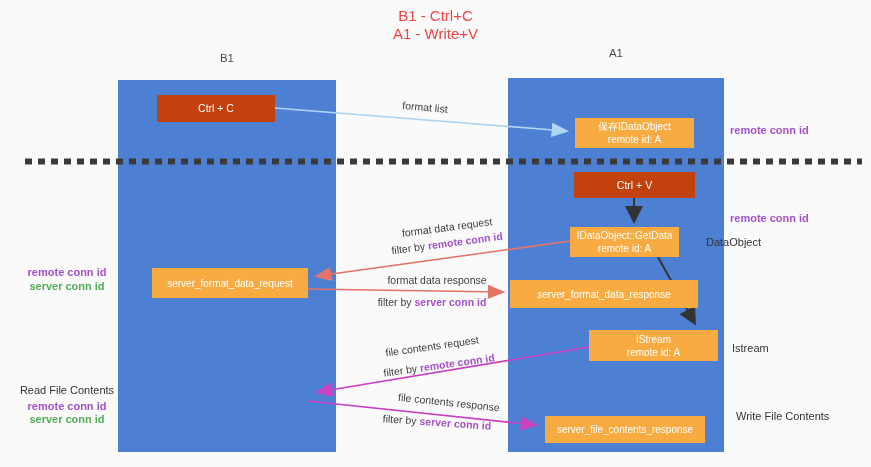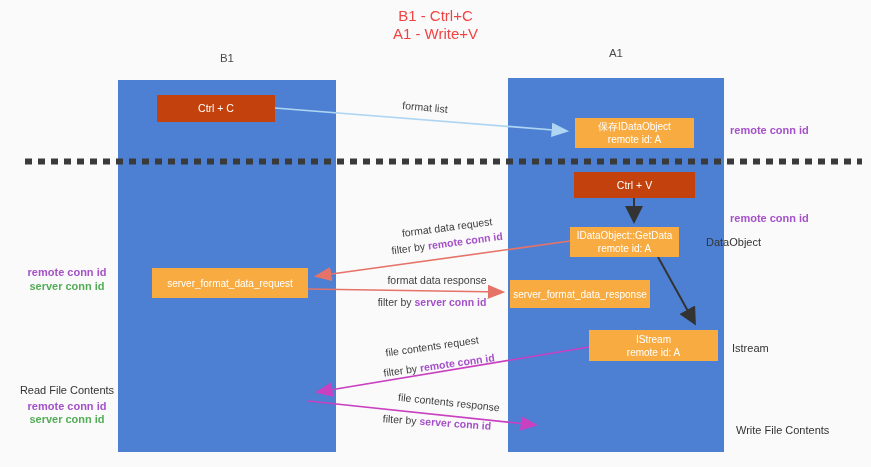--- a/index.html
+++ b/index.html
@@ -116,30 +116,33 @@
 
   <div class="box orange" style="left:570px;top:227px;width:109px;height:30px;">
     <div>IDataObject::GetData</div>
     <div>remote id: A</div>
   </div>
 
   <div class="box orange" style="left:152px;top:268px;width:156px;height:30px;">
     <div>server_format_data_request</div>
   </div>
 
-  <div class="box orange" style="left:510px;top:280px;width:140px;height:28px;">
+  <div class="box orange" style="left:510px;top:280px;width:188px;height:28px;">
     <div>server_format_data_response</div>
   </div>
 
   <div class="box orange" style="left:589px;top:330px;width:129px;height:31px;">
     <div>IStream</div>
     <div>remote id: A</div>
   </div>
 
 
+  <div class="box orange" style="left:545px;top:416px;width:160px;height:27px;">
+    <div>server_file_contents_response</div>
+  </div>
 
   <div class="flow-label" style="left:425px;top:107px;transform:translate(-50%,-50%) rotate(5deg);">format list</div>
 
   <div class="flow-label" style="left:447px;top:227px;transform:translate(-50%,-50%) rotate(-7.5deg);">format data request</div>
   <div class="flow-label" style="left:447px;top:243px;transform:translate(-50%,-50%) rotate(-7.5deg);">
     <span class="prefix">filter by</span><span class="conn magenta" style="color: rgb(165, 81, 201);">remote conn id</span>
   </div>
 
   <div class="flow-label" style="left:437px;top:280px;transform:translate(-50%,-50%);">format data response</div>
   <div class="flow-label" style="left:432px;top:302px;transform:translate(-50%,-50%);">
@@ -153,21 +156,21 @@
 
   <div class="flow-label" style="left:449px;top:402px;transform:translate(-50%,-50%) rotate(6deg);">file contents response</div>
   <div class="flow-label" style="left:437px;top:422px;transform:translate(-50%,-50%) rotate(4deg);">
     <span class="prefix">filter by</span><span class="conn magenta" style="color: rgb(165, 81, 201);">server conn id</span>
   </div>
 
   <div class="margin-label conn purple" style="left: 730px; top: 124px; color: rgb(165, 81, 201);">remote conn id</div>
   <div class="margin-label conn purple" style="left: 730px; top: 212px; color: rgb(165, 81, 201);">remote conn id</div>
   <div class="margin-label" style="left:706px;top:236px;">DataObject</div>
   <div class="margin-label" style="left:732px;top:342px;">Istream</div>
-  <div class="margin-label" style="left:736px;top:424px;">Write File Contents</div>
+  <div class="margin-label" style="left:736px;top:410px;">Write File Contents</div>
 
   <div class="left-margin conn purple" style="top: 266px; color: rgb(165, 81, 201);">remote conn id</div>
   <div class="left-margin conn green" style="top: 280px; color: rgb(83, 173, 87);">server conn id</div>
   <div class="left-margin" style="top:384px;color:#333;">Read File Contents</div>
   <div class="left-margin conn purple" style="top: 400px; color: rgb(165, 81, 201);">remote conn id</div>
   <div class="left-margin conn green" style="top: 413px; color: rgb(83, 173, 87);">server conn id</div>
 
 </div>
 
 </body></html>

